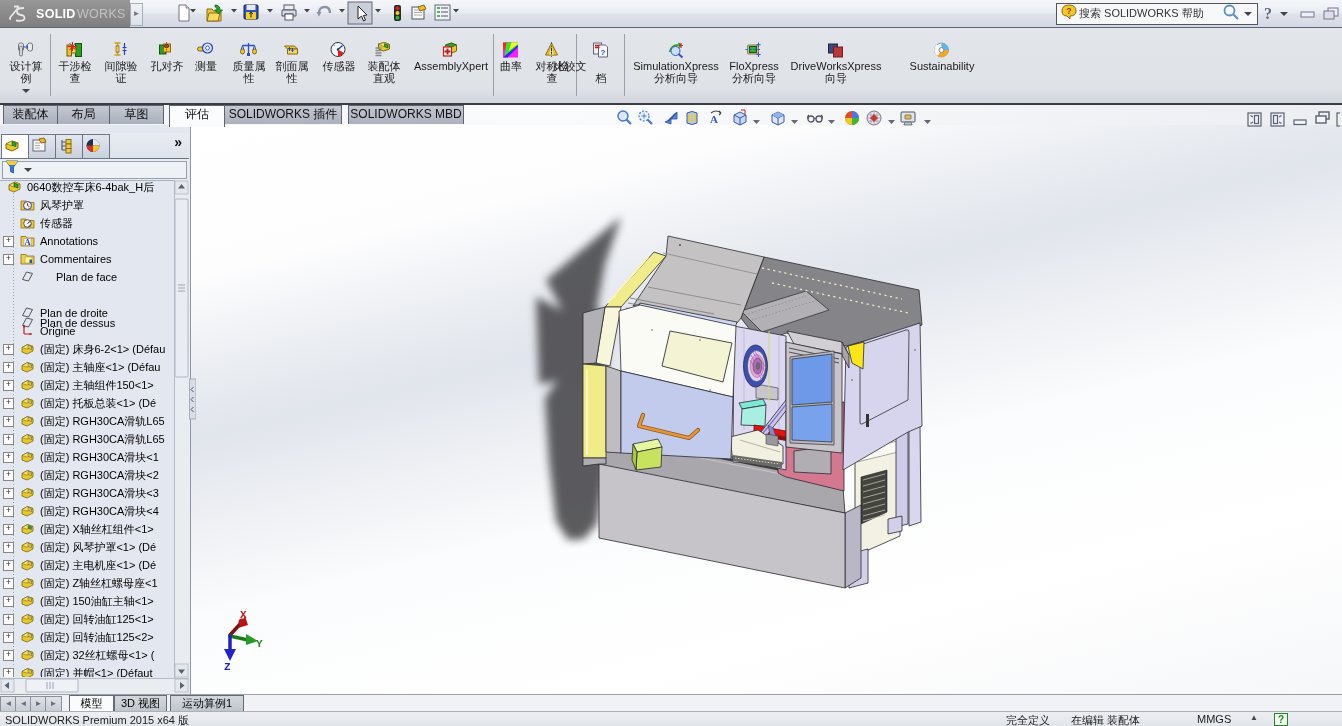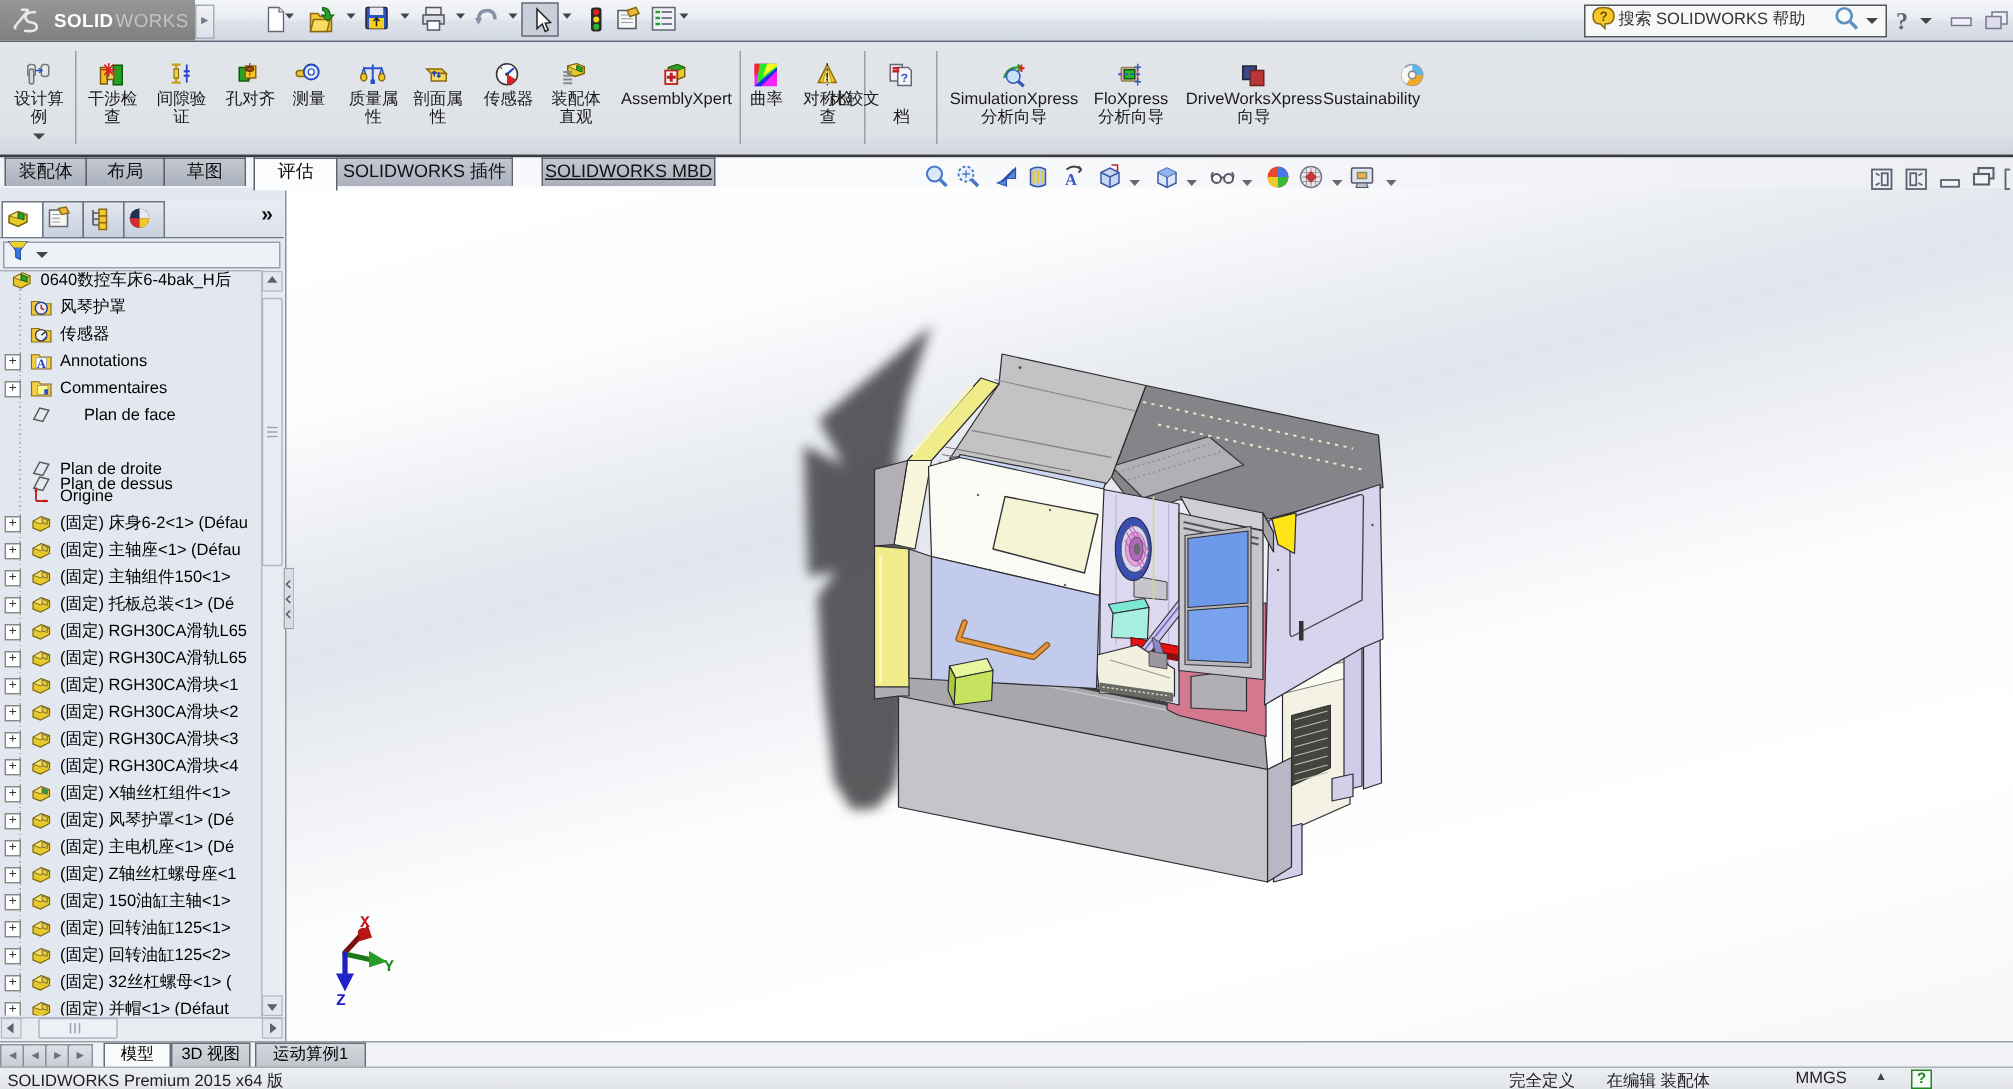--- a/index.html
+++ b/index.html
@@ -392,30 +392,30 @@
 <div style="position:absolute;left:492px;top:32px;width:120px;text-align:center;font-size:11px;line-height:12px;color:#1a1a1a;">对称检</div>
 <div style="position:absolute;left:492px;top:44px;width:120px;text-align:center;font-size:11px;line-height:12px;color:#1a1a1a;">查</div>
 <div style="position:absolute;left:510px;top:32px;width:120px;text-align:center;font-size:11px;line-height:12px;color:#1a1a1a;">比较文</div>
 <div style="position:absolute;left:541px;top:44px;width:120px;text-align:center;font-size:11px;line-height:12px;color:#1a1a1a;">档</div>
 <div style="position:absolute;left:616px;top:32px;width:120px;text-align:center;font-size:11px;line-height:12px;color:#1a1a1a;">SimulationXpress</div>
 <div style="position:absolute;left:616px;top:44px;width:120px;text-align:center;font-size:11px;line-height:12px;color:#1a1a1a;">分析向导</div>
 <div style="position:absolute;left:694px;top:32px;width:120px;text-align:center;font-size:11px;line-height:12px;color:#1a1a1a;">FloXpress</div>
 <div style="position:absolute;left:694px;top:44px;width:120px;text-align:center;font-size:11px;line-height:12px;color:#1a1a1a;">分析向导</div>
 <div style="position:absolute;left:776px;top:32px;width:120px;text-align:center;font-size:11px;line-height:12px;color:#1a1a1a;">DriveWorksXpress</div>
 <div style="position:absolute;left:776px;top:44px;width:120px;text-align:center;font-size:11px;line-height:12px;color:#1a1a1a;">向导</div>
-<div style="position:absolute;left:882px;top:32px;width:120px;text-align:left;font-size:11px;line-height:12px;color:#1a1a1a;">Sustainability</div>
+<div style="position:absolute;left:882px;top:32px;width:120px;text-align:center;font-size:11px;line-height:12px;color:#1a1a1a;">Sustainability</div>
 </div>
 
   <div class="abs" id="tabrow">
     <div class="ctab" style="left:3px;width:53px;">装配体</div>
     <div class="ctab" style="left:57px;width:51px;">布局</div>
     <div class="ctab" style="left:109px;width:53px;">草图</div>
     <div class="ctab act" style="left:169px;width:54px;">评估</div>
     <div class="ctab" style="left:224px;width:116px;">SOLIDWORKS 插件</div>
-    <div class="ctab" style="left:361px;width:114px;text-decoration:underline;">SOLIDWORKS MBD</div>
+    <div class="ctab" style="left:348px;width:114px;">SOLIDWORKS MBD</div>
   </div>
 
   <svg class="abs" style="left:610px;top:107px" width="330" height="26" viewBox="0 0 330 26" id="hud">
 <g transform="translate(7,3)">
         <circle cx="6" cy="6" r="5" fill="#dce8f8" stroke="#4878c8" stroke-width="1.4"></circle>
         <path d="M9.5 9.5 L14 14" stroke="#4878c8" stroke-width="2.2"></path>
       </g>
 <g transform="translate(28,3)">
         <circle cx="6" cy="6" r="5" fill="#e8f0fa" stroke="#4878c8" stroke-width="1.2" stroke-dasharray="2 1.5"></circle>
         <path d="M9.5 9.5 L14 14" stroke="#4878c8" stroke-width="2.2"></path>

